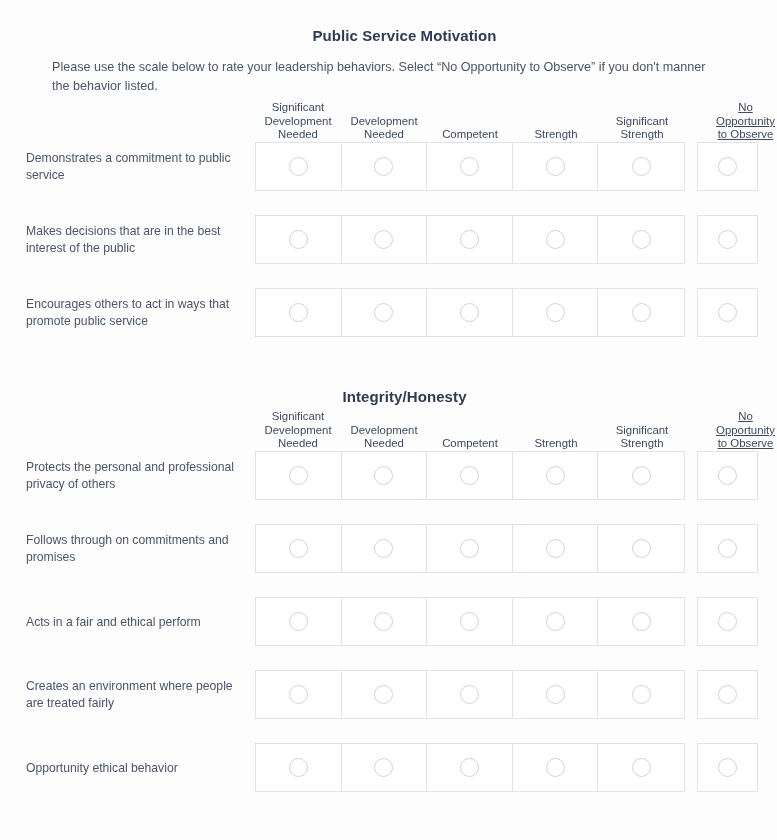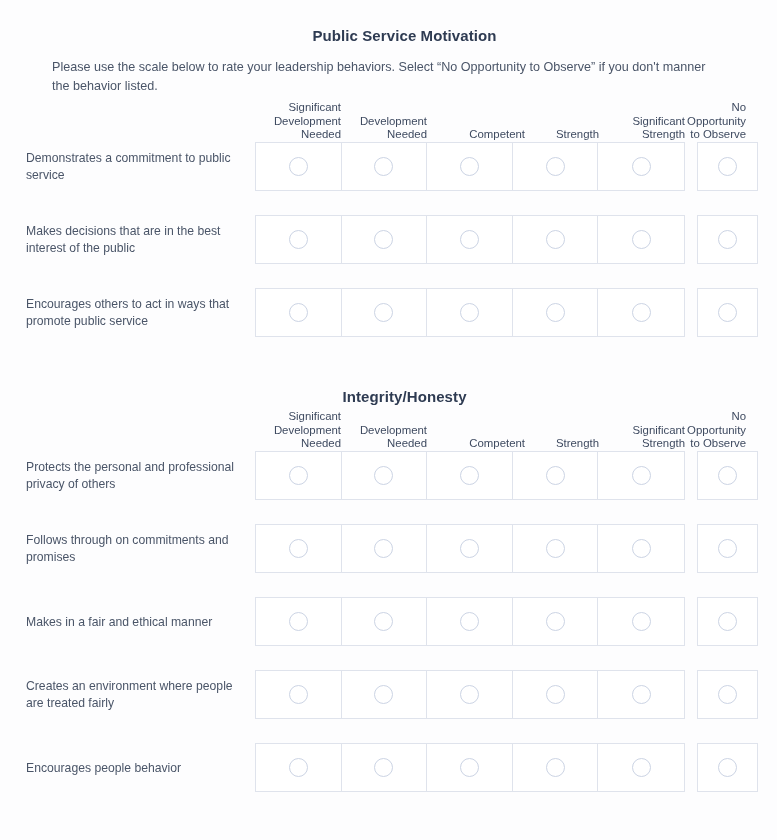--- a/index.html
+++ b/index.html
@@ -49,28 +49,28 @@
     height: 46px;
     margin-left: 239px;
     width: 503px;
   }
   .head-cell {
     position: absolute;
     bottom: 0;
     font-size: 11.4px;
     line-height: 13.6px;
     color: #3e4a60;
-    text-align: right;
+    text-align: center;
   }
   .head-cell.c0 { left: 0px;   width: 86px; }
   .head-cell.c1 { left: 86px;  width: 86px; }
-  .head-cell.c2 { left: 184px; width: 86px; }
+  .head-cell.c2 { left: 172px; width: 86px; }
   .head-cell.c3 { left: 258px; width: 86px; }
   .head-cell.c4 { left: 344px; width: 86px; }
-  .head-cell.c5 { left: 430px; width: 61px; }
+  .head-cell.c5 { left: 460px; width: 61px; text-decoration: underline; }
 
   .q-row {
     position: relative;
     height: 49px;
     margin-bottom: 24px;
   }
 
   .q-label {
     position: absolute;
     left: 10px;
@@ -321,21 +321,21 @@
           <div class="opt-cell">
               <span class="radio"></span>
             </div>
         </div>
         <div class="opt-single">
             <span class="radio"></span>
           </div>
       </div>
 
       <div class="q-row">
-        <div class="q-label">Makes in a fair and ethical manner</div>
+        <div class="q-label">Acts in a fair and ethical perform</div>
         <div class="opt-group">
           <div class="opt-cell">
               <span class="radio"></span>
             </div>
           <div class="opt-cell">
               <span class="radio"></span>
             </div>
           <div class="opt-cell">
               <span class="radio"></span>
             </div>
@@ -369,21 +369,21 @@
           <div class="opt-cell">
               <span class="radio"></span>
             </div>
         </div>
         <div class="opt-single">
             <span class="radio"></span>
           </div>
       </div>
 
       <div class="q-row">
-        <div class="q-label">Encourages people behavior</div>
+        <div class="q-label">Opportunity ethical behavior</div>
         <div class="opt-group">
           <div class="opt-cell">
               <span class="radio"></span>
             </div>
           <div class="opt-cell">
               <span class="radio"></span>
             </div>
           <div class="opt-cell">
               <span class="radio"></span>
             </div>

